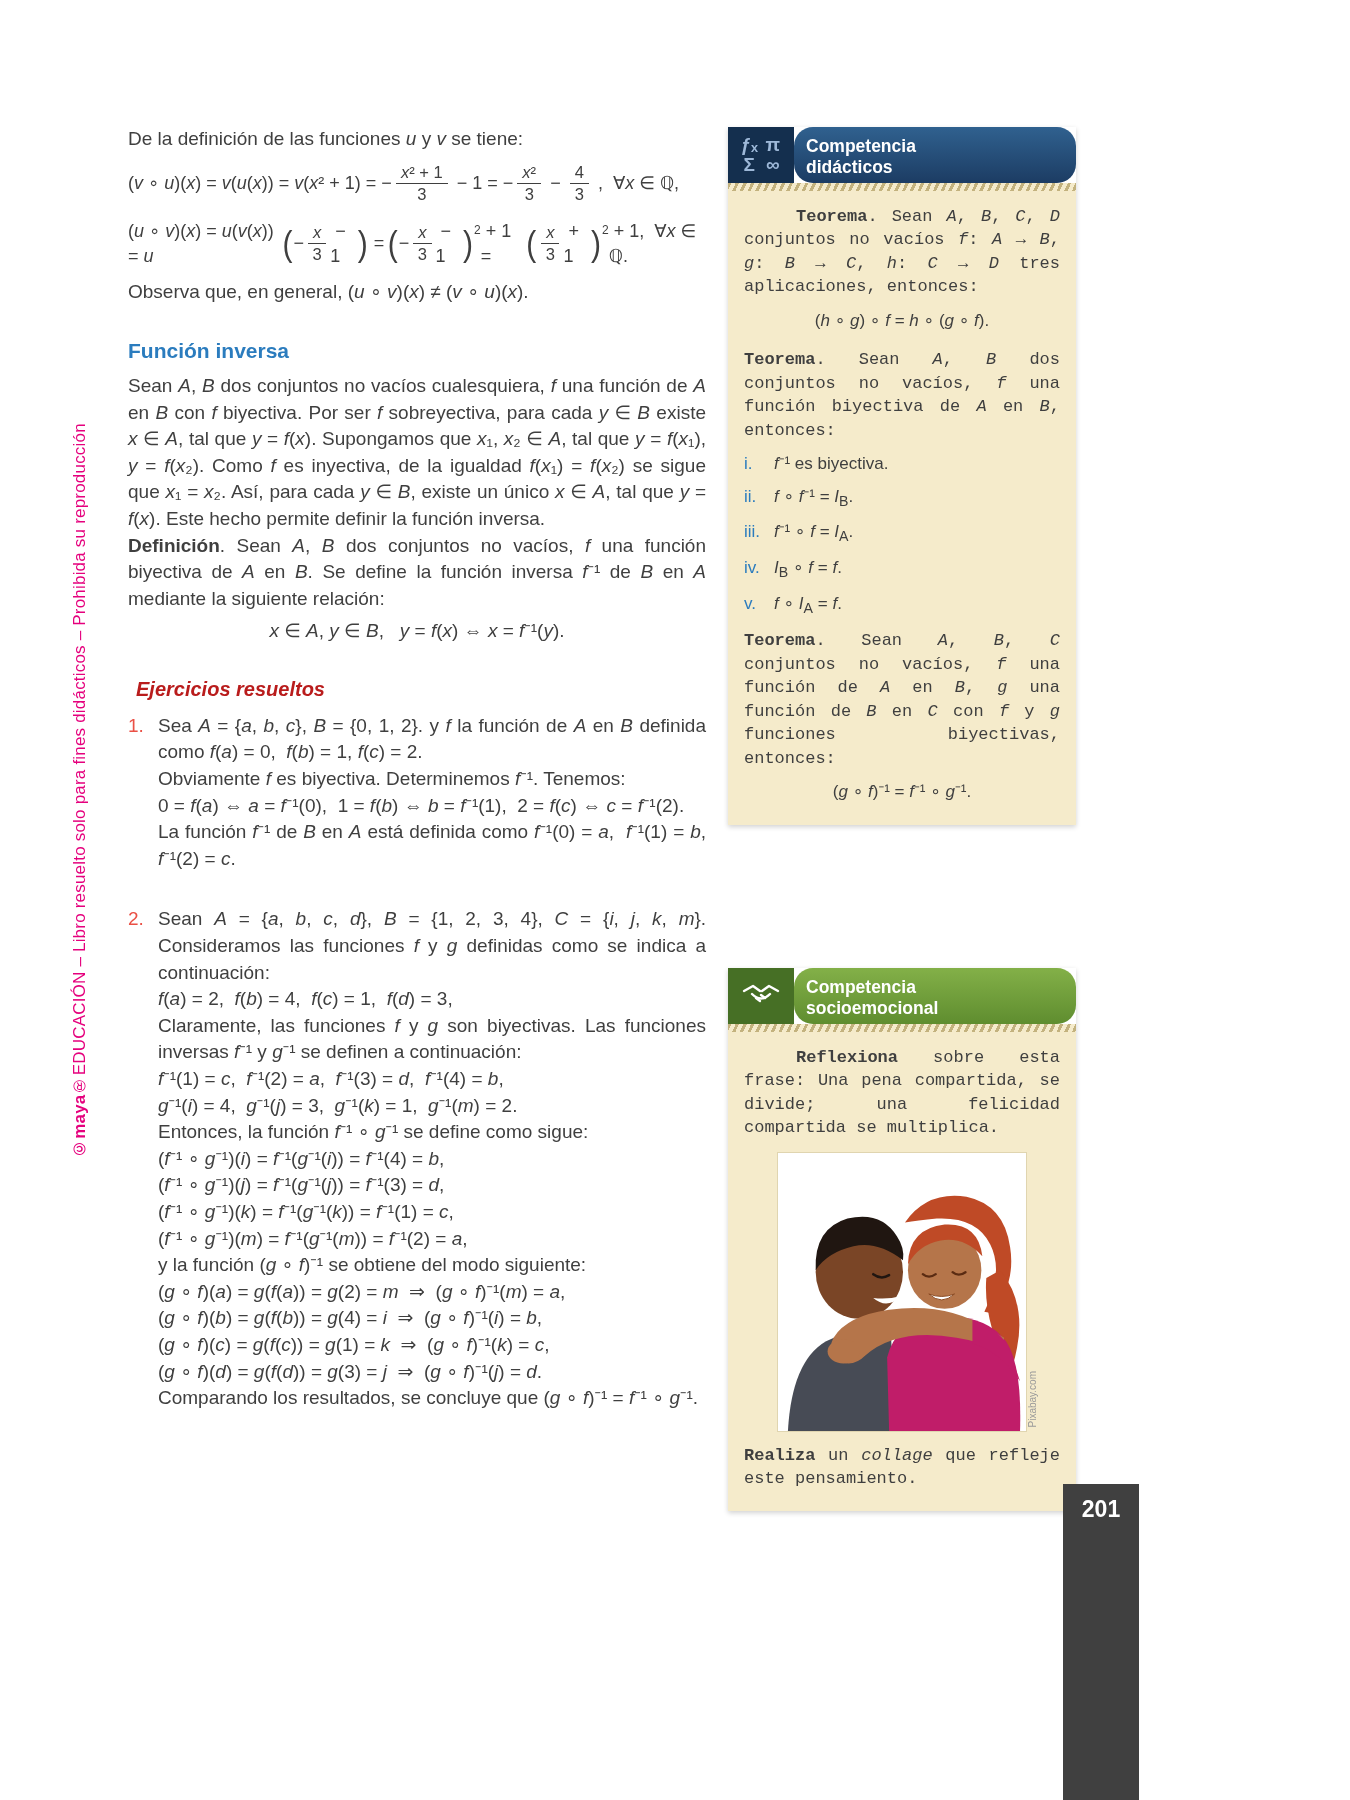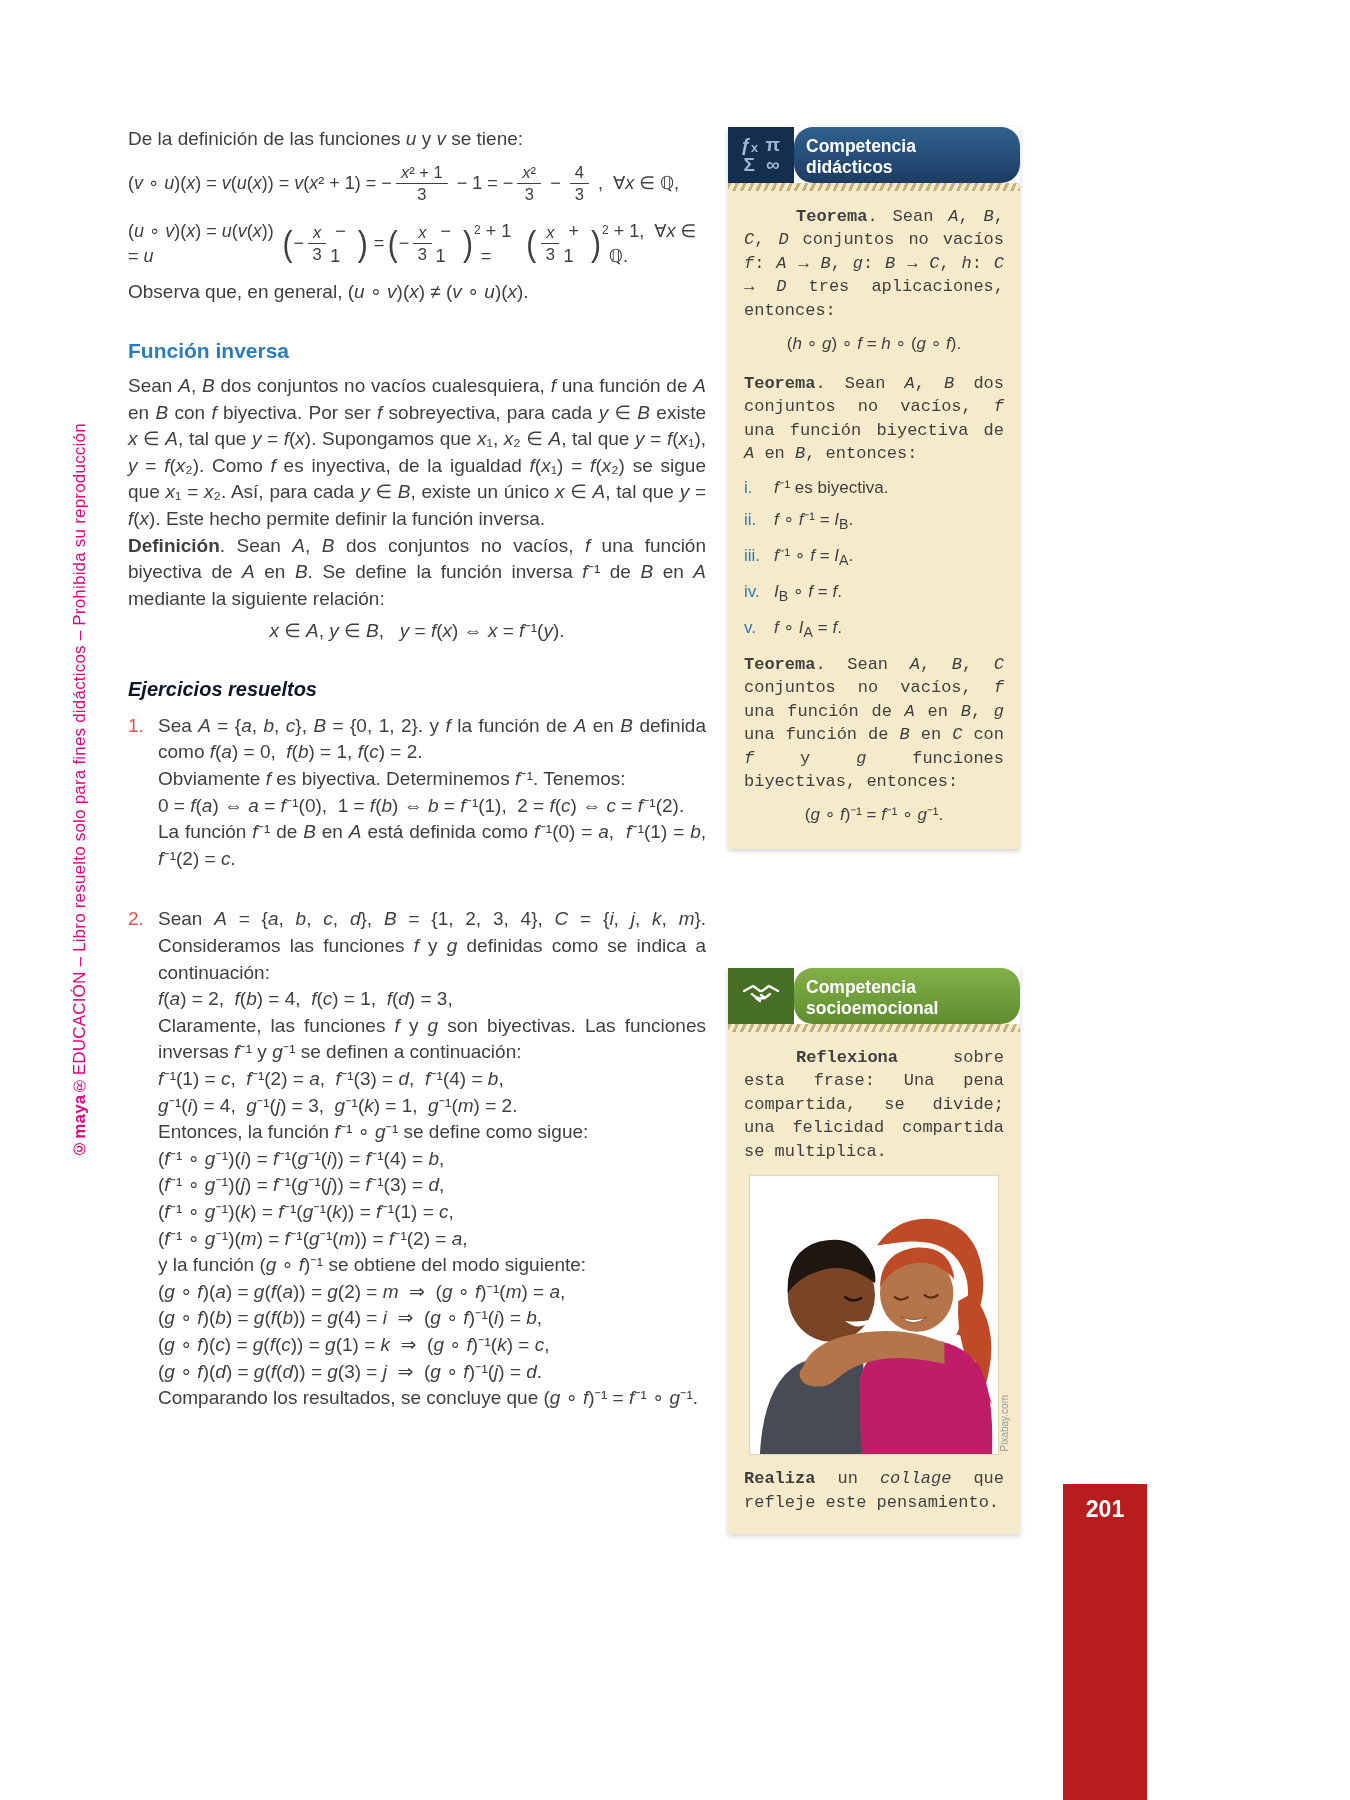--- a/index.html
+++ b/index.html
@@ -32,30 +32,30 @@
     font-size:18px; margin:4px 0 10px 0; min-height:50px;
   }
   .equation .etxt{ white-space:pre-wrap; }
   .frac{ display:inline-flex; flex-direction:column; align-items:center;
          margin:0 4px; font-size:.92em; line-height:1.18; }
   .fnum{ padding:0 5px; border-bottom:1.6px solid #3f3f3f; }
   .fden{ padding-top:1px; }
   .bigpar{ font-size:30px; line-height:1; margin:0 1px; font-weight:300; transform:scaleY(1.18); }
   .parsup{ font-size:12px; align-self:flex-start; margin-top:3px; }
   .blue-heading{ color:#2b7cbe; font-size:21px; font-weight:bold; margin:16px 0 8px 0; }
-  .red-heading{ color:#0f172a; font-size:20px; font-weight:bold; font-style:italic; margin:0 0 10px 0; }
+  .red-heading{ color:#b91c1c; font-size:20px; font-weight:bold; font-style:italic; margin:0 0 10px 8px; }
   .center{ text-align:center; }
   .ex-item{ display:flex; margin-bottom:34px; }
   .ex-item:last-child{ margin-bottom:0; }
   .ex-num{ color:#ea5045; width:30px; flex:none; }
   .ex-body{ flex:1; }
   .ex-body .line{ margin:0; }
   .gap10{ margin-top:10px; } .gap12{ margin-top:12px; } .gap14{ margin-top:14px; } .gap16{ margin-top:16px; }
   
-  .box{ position:absolute; left:728px; width:292px; box-shadow:0 2px 5px rgba(0,0,0,.18); }
+  .box{ position:absolute; left:728px; width:348px; box-shadow:0 2px 5px rgba(0,0,0,.18); }
   .box-math{ top:127px; }
   .box-socio{ top:968px; }
   .box-header{ display:flex; height:56px; }
   .box-icon{ width:66px; flex:none; display:flex; align-items:center; justify-content:center; }
   .box-math .box-icon{ background:#142f4e; }
   .box-socio .box-icon{ background:#466f25; }
   .box-titlearea{ flex:1; color:#fff; font-weight:bold; font-size:17.5px; line-height:1.18;
                   padding:9px 0 0 12px;border-radius:19px; }
   .box-math .box-titlearea{ background:linear-gradient(180deg,#30618f,#1c3c63); }
   .box-socio .box-titlearea{ background:linear-gradient(180deg,#83b048,#5f8d2f); }
@@ -68,22 +68,22 @@
   .formula-center{ text-align:center; margin:8px 0 16px 0; }
   .thm-item{ display:flex; margin:2px 0 9px 0; }
   .rn{ color:#2b7cbe; width:30px; flex:none; }
   
   .illus-wrap{ position:relative; width:250px; margin:12px auto 12px auto; }
   .illus{ display:block; background:#fff; border:1px solid #e0d5b0; }
   .credit{ position:absolute; right:-13px; bottom:4px;
            writing-mode:vertical-rl; transform:rotate(180deg);
            font-size:10px; color:#9a9a9a; }
   
-  .page-strip{ position:absolute; left:1063px; top:1484px; width:84px; height:316px;
-               background:#b91c1c; }
+  .page-strip{ position:absolute; left:1063px; top:1484px; width:76px; height:316px;
+               background:#404040; }
   .page-num{ display:block; text-align:center; padding-top:12px;
              color:#fff; font-size:23px; font-weight:bold; }
 </style>
 </head>
 <body>
 
 <div class="side-text">
   <span class="brand">©maya</span><span>®EDUCACIÓN – Libro resuelto solo para fines didácticos – Prohibida su reproducción</span>
 </div>
 

